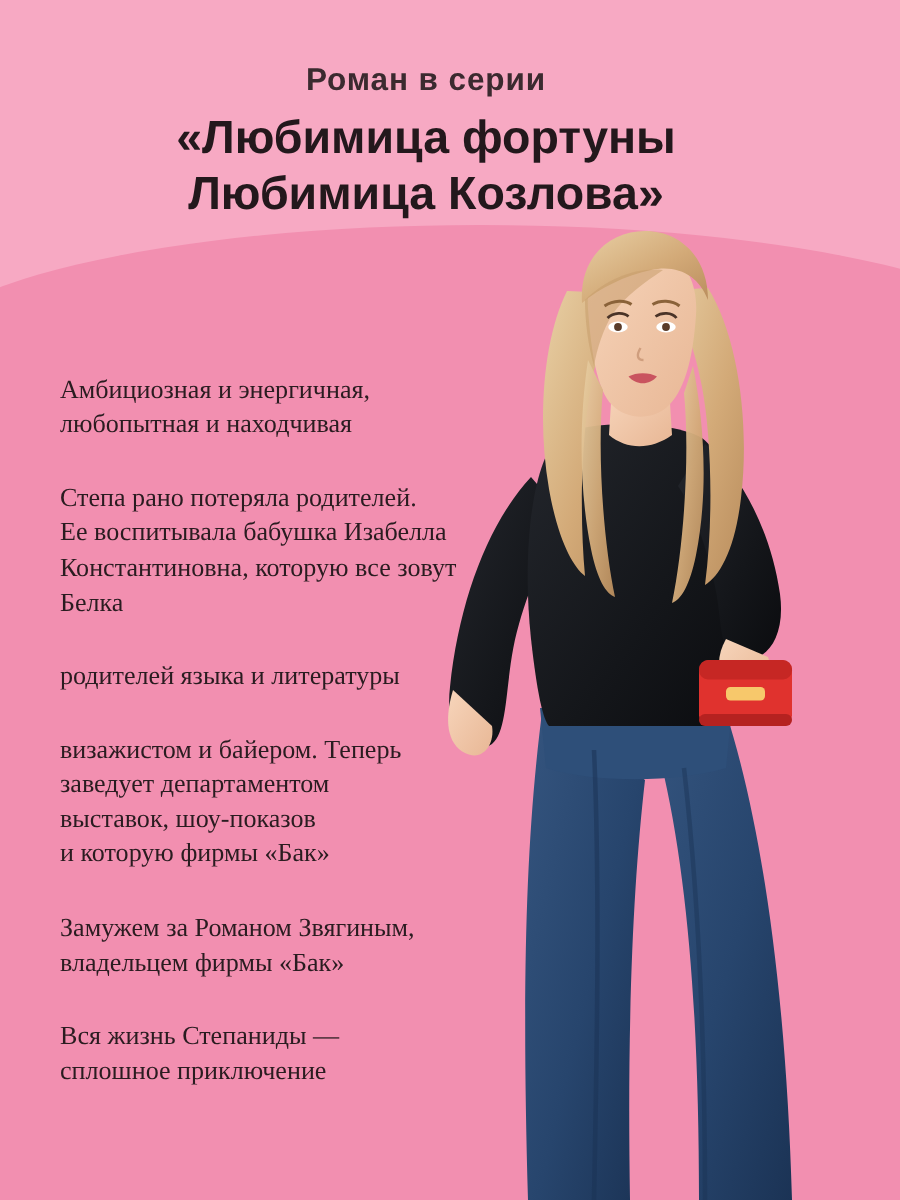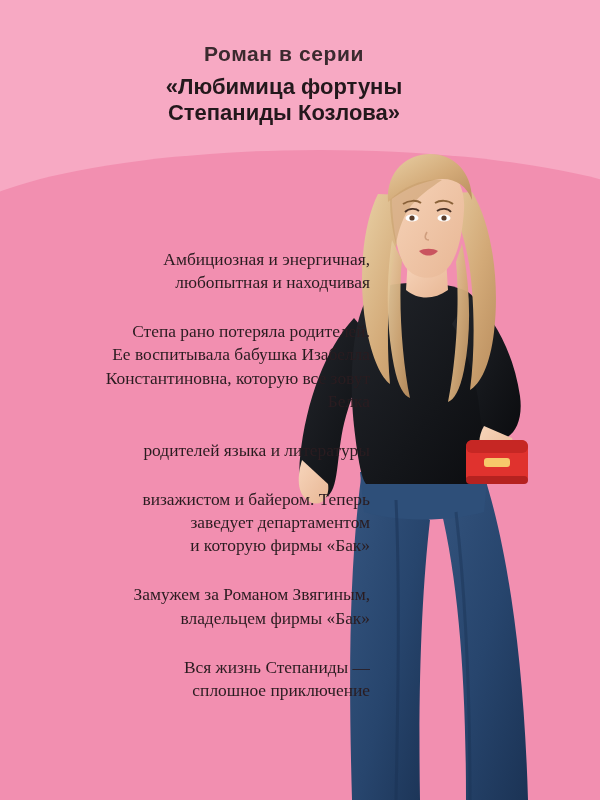--- a/index.html
+++ b/index.html
@@ -58,38 +58,37 @@
   }
   .header .kicker {
     font-size: 21px;
     color: #3b2a2f;
     letter-spacing: .6px;
     font-family: "Liberation Sans", sans-serif;
     font-weight: 600;
   }
   .header .title {
     margin-top: 8px;
-    font-size: 22px;
+    font-size: 31px;
     line-height: 1.18;
     color: #23181c;
     font-weight: bold;
     font-family: "Liberation Sans", sans-serif;
   }
   .header .title .line {
     display: block;
   }
 
   
   .text-column {
     position: absolute;
     left: 40px;
     top: 248px;
     width: 330px;
     z-index: 6;
-    text-align: right;
   }
   .para {
     color: #2a1c20;
     font-size: 17.4px;
     line-height: 1.33;
     margin-bottom: 26px;
     font-family: "Liberation Serif", serif;
   }
   .para:last-child { margin-bottom: 12px; }
   .para .l { display: block; white-space: nowrap; }
@@ -183,21 +182,21 @@
 
       <path d="M122 100 C116 140 116 186 124 226 C128 246 134 256 140 258 C132 220 128 160 132 120 Z" fill="url(#hairG)" opacity=".95"></path>
       <path d="M192 104 C200 144 202 190 194 230 C190 250 184 260 178 262 C186 224 190 162 186 122 Z" fill="url(#hairG)" opacity=".95"></path>
     </svg>
   </div>
 
   <div class="header">
     <div class="kicker">Роман в серии</div>
     <div class="title">
       <span class="line">«Любимица фортуны</span>
-      <span class="line">Степаниды Козлова»</span>
+      <span class="line">Любимица Козлова»</span>
     </div>
   </div>
 
   <div class="text-column">
 
     <div class="para">
       <span class="l">Амбициозная и энергичная,</span>
       <span class="l">любопытная и находчивая</span>
     </div>
 
@@ -208,20 +207,21 @@
       <span class="l">Белка</span>
     </div>
 
     <div class="para">
       <span class="l">родителей языка и литературы</span>
     </div>
 
     <div class="para">
       <span class="l">визажистом и байером. Теперь</span>
       <span class="l">заведует департаментом</span>
+      <span class="l">выставок, шоу-показов</span>
       <span class="l">и которую фирмы «Бак»</span>
     </div>
 
     <div class="para">
       <span class="l">Замужем за Романом Звягиным,</span>
       <span class="l">владельцем фирмы «Бак»</span>
     </div>
 
     <div class="para">
       <span class="l">Вся жизнь Степаниды —</span>

